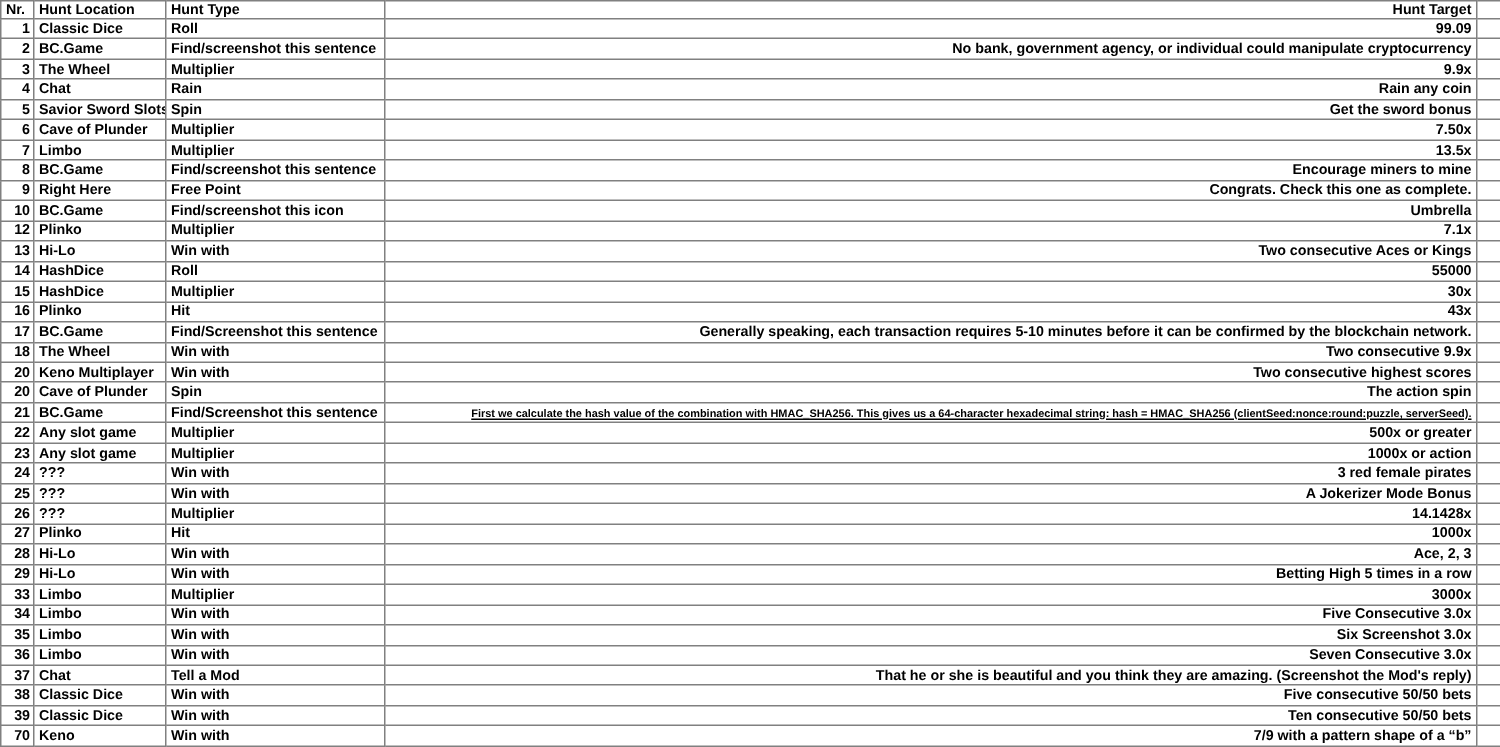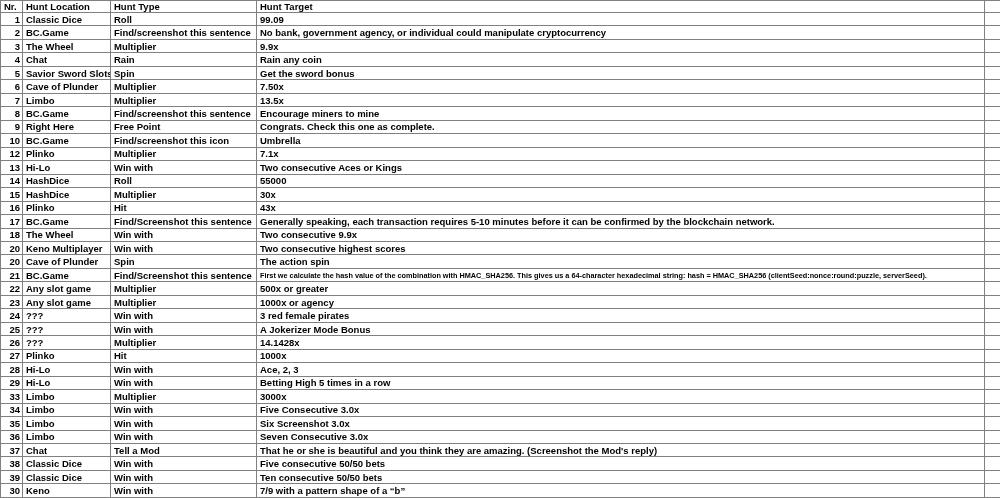--- a/index.html
+++ b/index.html
@@ -26,24 +26,24 @@
     overflow: hidden;
     height: 12px;
     line-height: 11px;
     text-align: left;
     vertical-align: middle;
     background: #ffffff;
   }
   .sheet .col-nr    { width: 22px;  text-align: right; padding-right: 2px; }
   .sheet .col-location { width: 88px; }
   .sheet .col-type  { width: 146px; }
-  .sheet .col-target{ width: 728px; }
+  .sheet .col-target{ width: 728px; text-align: right; }
   .sheet .col-count { width: 33px; text-align: right; padding-right: 5px; }
   .sheet th.col-nr  { text-align: left; }
-  .sheet td.shrink  { font-size: 7.3px; }
+  .sheet td.shrink  { font-size: 7.3px; text-decoration: underline; }
 </style>
 </head>
 <body>
 
 <table class="sheet">
   <thead>
     <tr>
       <th class="col-nr">Nr.</th>
       <th class="col-location">Hunt Location</th>
       <th class="col-type">Hunt Type</th>
@@ -196,21 +196,21 @@
         <td class="col-nr">22</td>
         <td class="col-location">Any slot game</td>
         <td class="col-type">Multiplier</td>
         <td class="col-target">500x or greater</td>
         <td class="col-count"></td>
       </tr>
       <tr>
         <td class="col-nr">23</td>
         <td class="col-location">Any slot game</td>
         <td class="col-type">Multiplier</td>
-        <td class="col-target">1000x or agency</td>
+        <td class="col-target">1000x or action</td>
         <td class="col-count"></td>
       </tr>
       <tr>
         <td class="col-nr">24</td>
         <td class="col-location">???</td>
         <td class="col-type">Win with</td>
         <td class="col-target">3 red female pirates</td>
         <td class="col-count"></td>
       </tr>
       <tr>
@@ -291,20 +291,20 @@
         <td class="col-count">1</td>
       </tr>
       <tr>
         <td class="col-nr">39</td>
         <td class="col-location">Classic Dice</td>
         <td class="col-type">Win with</td>
         <td class="col-target">Ten consecutive 50/50 bets</td>
         <td class="col-count">1</td>
       </tr>
       <tr>
-        <td class="col-nr">30</td>
+        <td class="col-nr">70</td>
         <td class="col-location">Keno</td>
         <td class="col-type">Win with</td>
         <td class="col-target">7/9 with a pattern shape of a “b”</td>
         <td class="col-count">1</td>
       </tr>
     </tbody>
 </table>
 
 </body></html>

